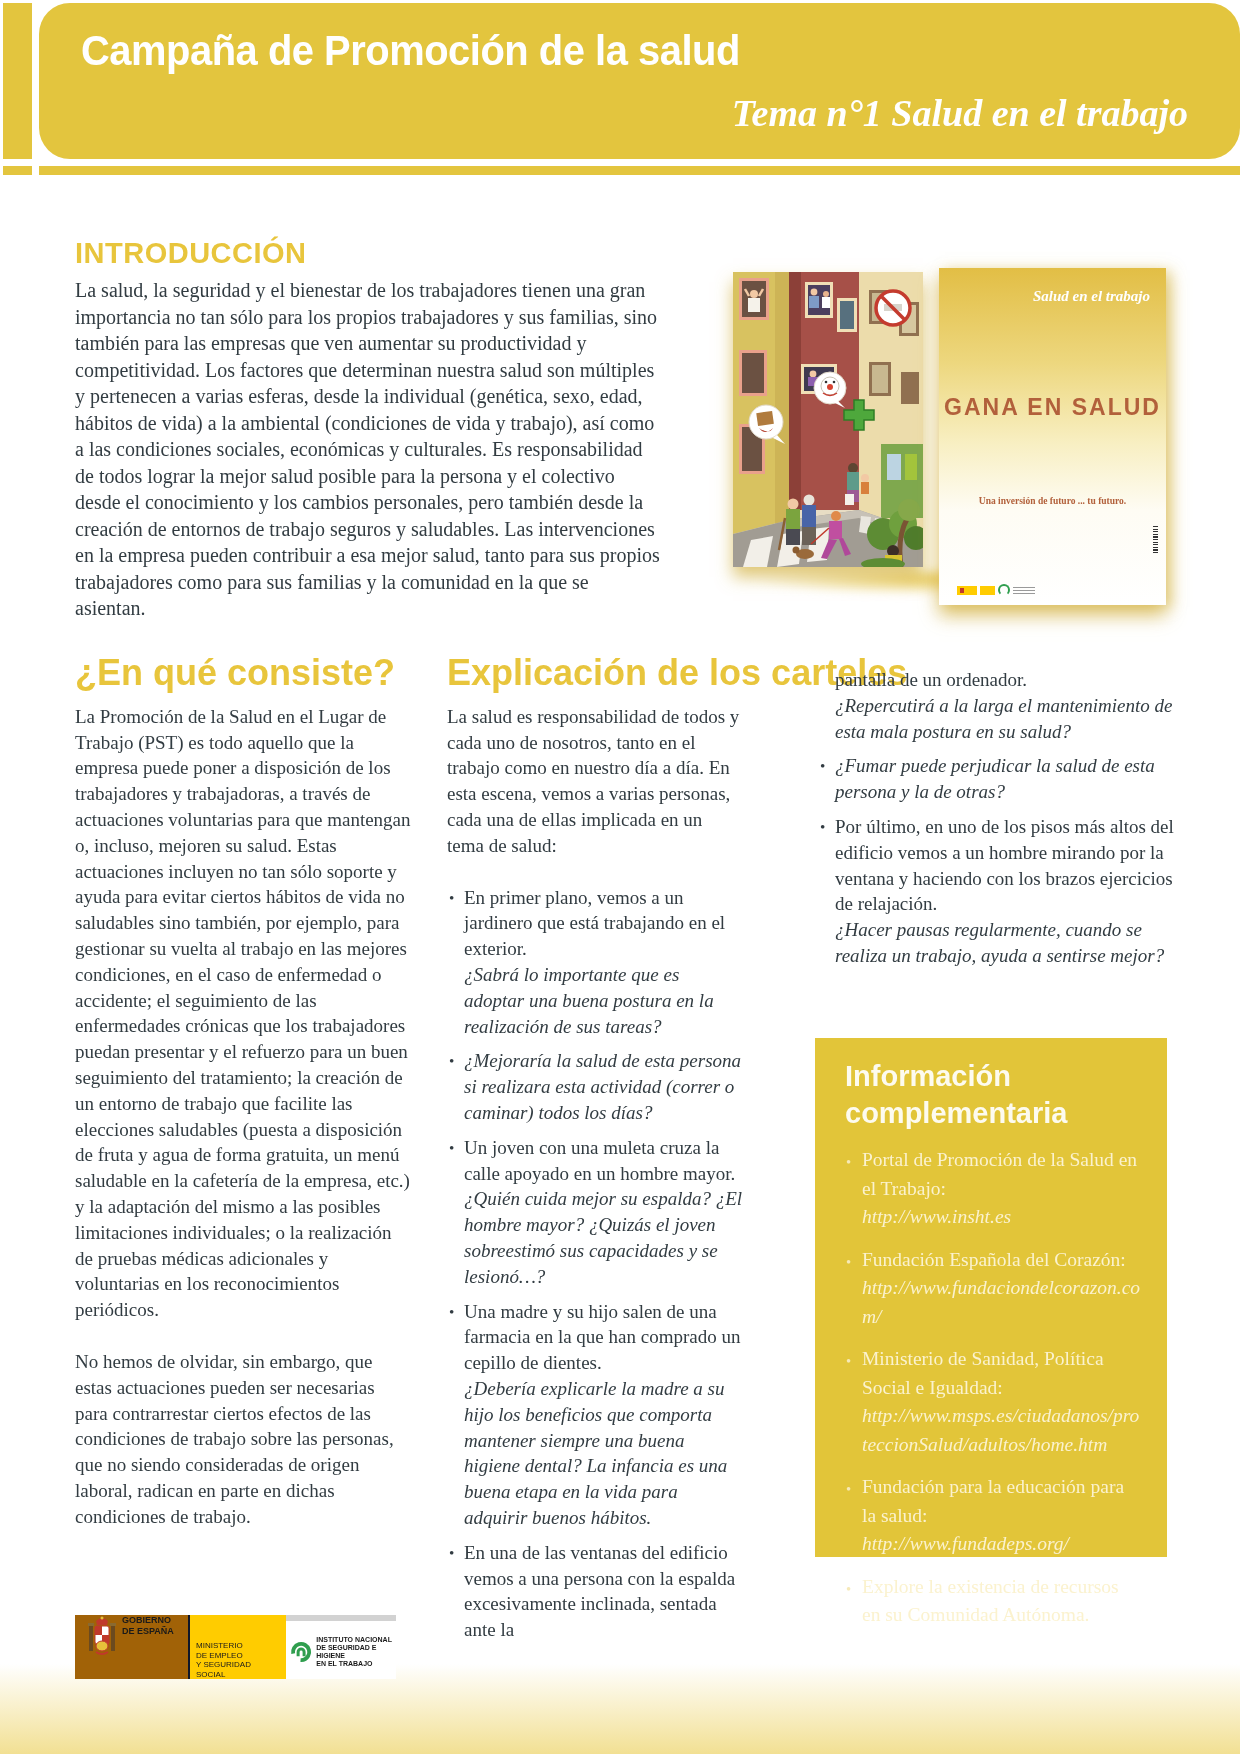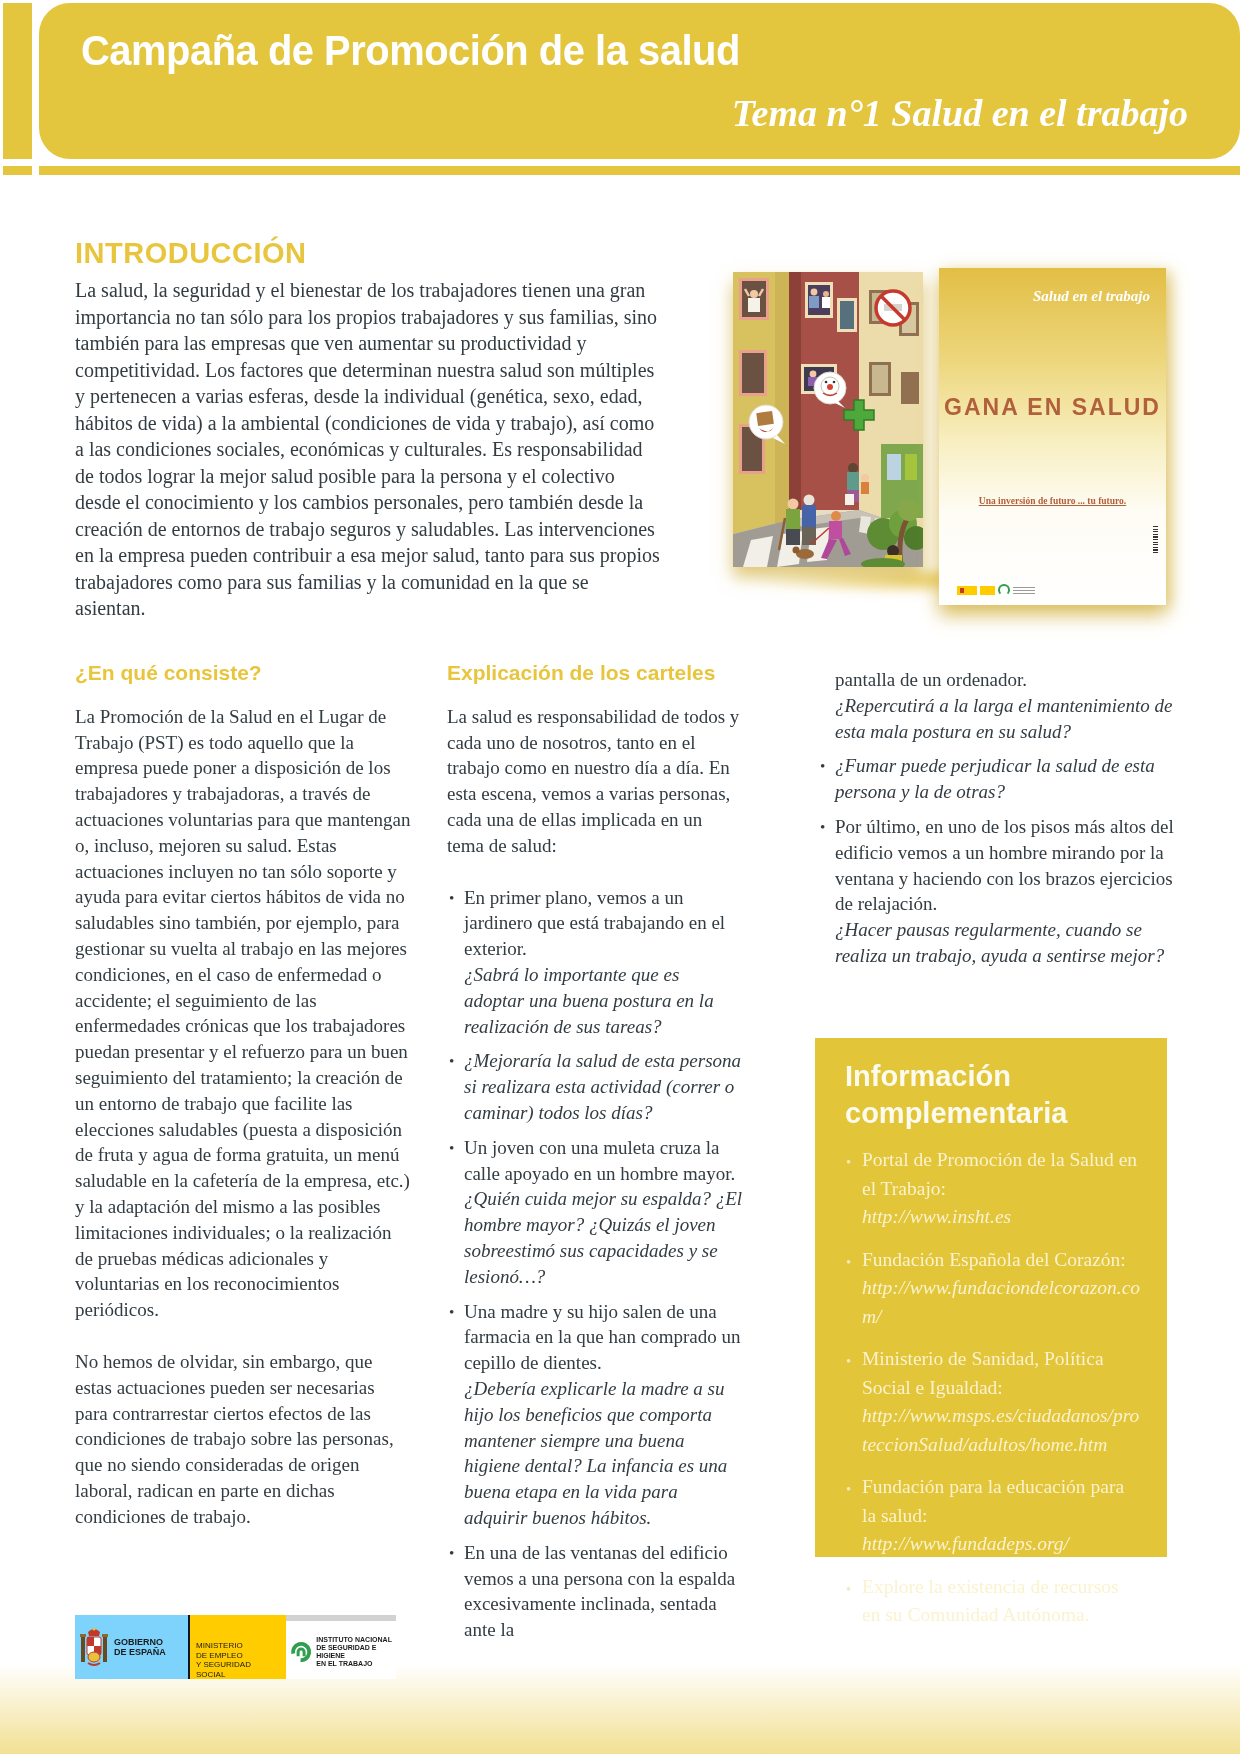--- a/index.html
+++ b/index.html
@@ -27,55 +27,55 @@
       filter:blur(4px);}
   .poster-ill{left:733px;top:272px;width:190px;height:295px;box-shadow:0 10px 16px rgba(210,175,60,.7);}
   .poster-ill svg{display:block;width:100%;height:100%;}
   .poster-gana{left:939px;top:253px;width:227px;height:337px;
       background:linear-gradient(180deg,#e2be45 0%,#edd77e 28%,#f8efc2 52%,#fefcf4 72%,#ffffff 100%);
       box-shadow:0 10px 18px rgba(210,175,60,.75),6px 2px 12px rgba(225,200,110,.5);margin-top:15px;}
   .gana-tag{position:absolute;top:20px;right:16px;font-style:italic;font-weight:bold;font-size:15px;color:#fff;}
   .gana-title{position:absolute;top:126px;left:0;width:100%;text-align:center;
       font-family:"Liberation Sans",sans-serif;font-weight:bold;font-size:23px;letter-spacing:2px;color:#b2603b;}
   .gana-tagline{position:absolute;top:228px;left:0;width:100%;text-align:center;
-      font-weight:bold;font-size:9.5px;color:#b2603b;text-decoration:underline;}
+      font-weight:bold;font-size:9.5px;color:#b2603b;}
   .gana-logos{position:absolute;left:18px;bottom:10px;height:10px;display:flex;gap:3px;align-items:center;}
   .mini-flag{width:20px;height:9px;background:#ffcc00;position:relative;}
   .mini-flag::after{content:"";position:absolute;left:3px;top:2px;width:4px;height:5px;background:#c0392b;}
   .mini-flag2{width:15px;height:9px;background:#ffcc00;}
   .mini-green{width:8px;height:8px;border:2px solid #2f9e4e;border-radius:50%;border-bottom-color:transparent;}
   .mini-lines{width:22px;height:7px;background:repeating-linear-gradient(#9a9a9a 0 1px,transparent 1px 3px);}
   .gana-barcode{position:absolute;right:8px;top:258px;width:5px;height:28px;
       background:repeating-linear-gradient(#333 0 1.2px,transparent 1.2px 2.6px);}
 
   
   .col{font-size:19px;line-height:25.8px;}
   .col1{left:75px;top:660px;width:336px;}
   .col2{left:447px;top:660px;width:296px;}
   .col3{left:818px;top:667px;width:368px;}
-  .col-h{font-size:21px;white-space:nowrap;margin:0 0 18px 0;}
+  .col-h{font-size:36px;white-space:nowrap;margin:0 0 18px 0;}
   .col p{margin:0 0 26px 0;}
   .b{position:relative;padding-left:17px;margin-top:9px;}
   .b::before{content:"•";position:absolute;left:2px;top:0px;font-size:.8em;}
   .q{font-style:italic;}
   .cont{padding-left:17px;}
 
   
   .info-box{left:815px;top:1038px;width:352px;height:519px;background:#e2c539;box-sizing:border-box;
             padding:20px 26px 0 30px;}
   .info-h{font-size:29px;line-height:37px;color:#fdfbef;margin:0 0 10px 0;}
   .ii{position:relative;padding-left:17px;margin-top:14px;color:#fbf2ce;font-size:19.5px;line-height:28.5px;}
   .ii::before{content:"•";position:absolute;left:1px;top:2px;font-size:.75em;color:#f6e9b8;}
   .iu{font-style:italic;overflow-wrap:anywhere;display:block;}
 
   
   .bottom-grad{left:0;top:1664px;width:1240px;height:90px;
       background:linear-gradient(180deg,rgba(243,228,150,0) 0%,#f2e093 100%);}
   .footer{left:75px;top:1615px;height:64px;display:flex;align-items:stretch;}
-  .f-gob{width:113px;background:#7dd3fc;display:flex;align-items:center;gap:5px;padding:0 4px;box-sizing:border-box;}
+  .f-gob{width:113px;background:#a16207;display:flex;align-items:flex-start;gap:5px;padding:0 12px;box-sizing:border-box;}
   .f-min{width:98px;background:#ffcc00;border-left:2px solid #0f172a;display:flex;align-items:flex-end;padding:0 6px;box-sizing:border-box;}
   .f-insht{width:110px;background:#fff;position:relative;display:flex;align-items:center;gap:4px;padding:10px 2px 0 4px;box-sizing:border-box;}
   .f-insht .graybar{position:absolute;left:0;top:0;width:100%;height:6px;background:#d2d2d2;}
   .f-txt{font-family:"Liberation Sans",sans-serif;font-weight:bold;color:#1a1a1a;white-space:pre-line;}
   .f-gob .f-txt{font-size:9px;line-height:10.5px;}
   .f-min .f-txt{font-size:8px;line-height:9.5px;font-weight:normal;}
   .f-insht .f-txt{font-size:7px;line-height:8px;}
 </style>
 </head>
 <body>

